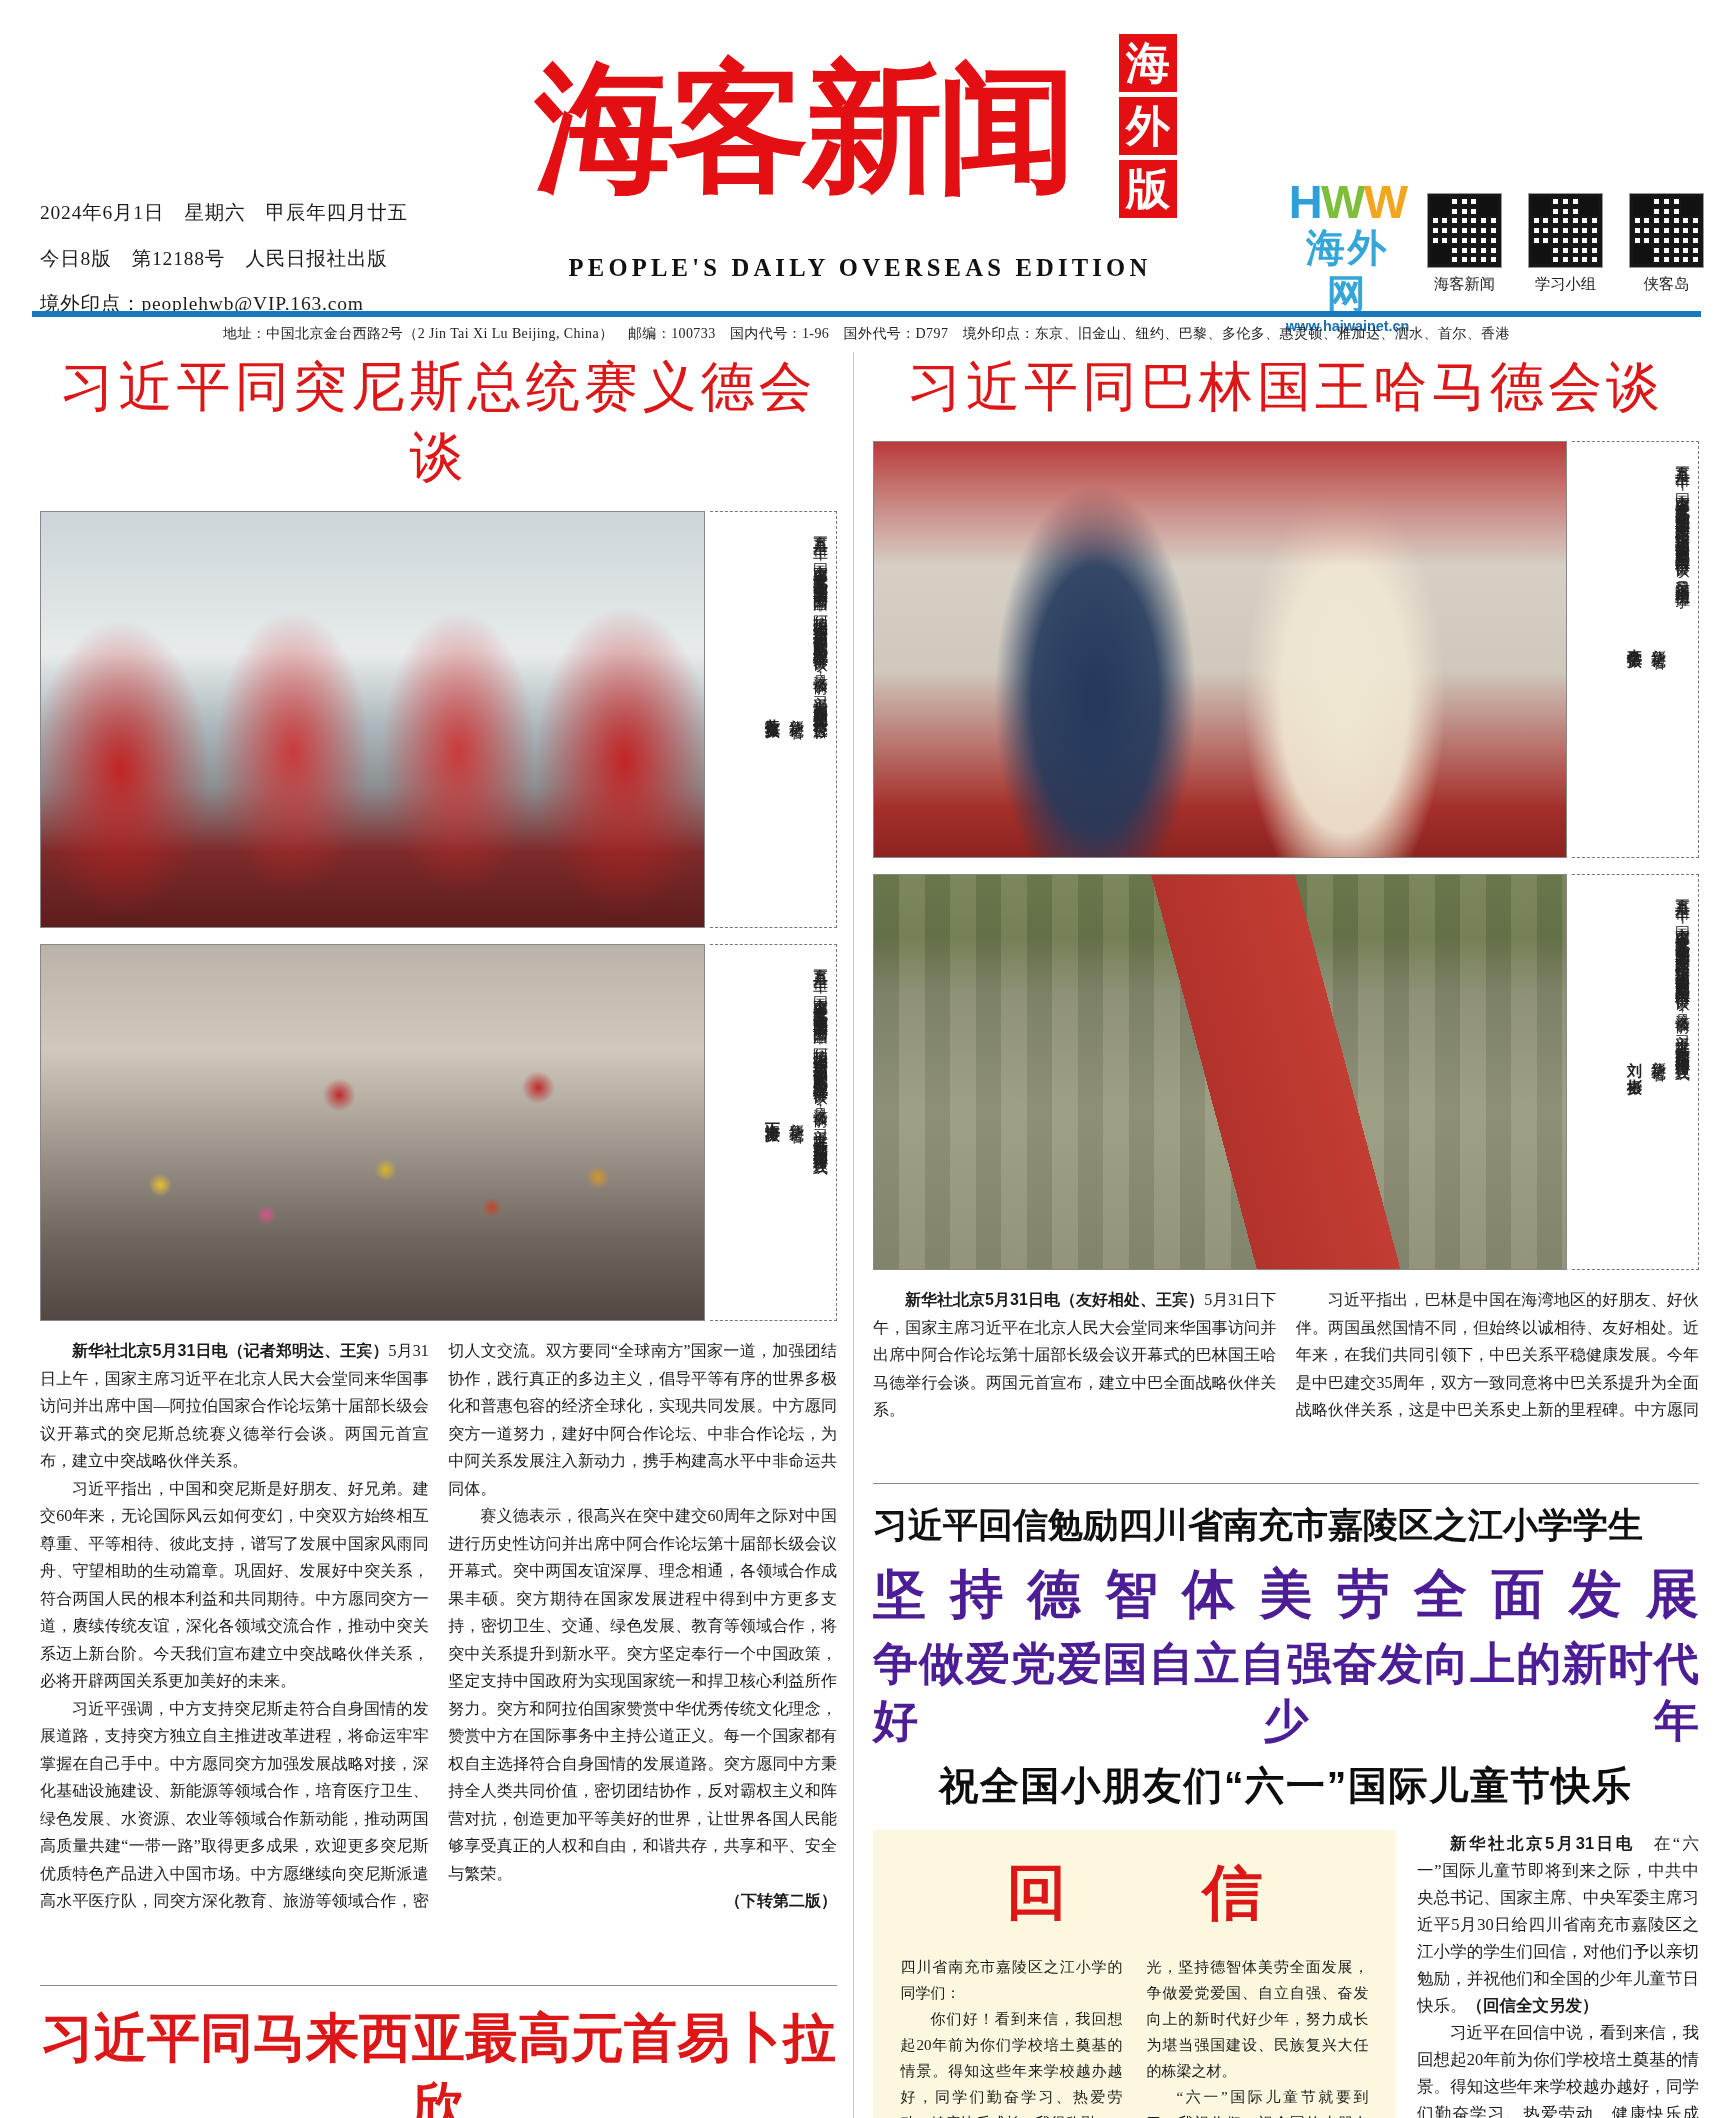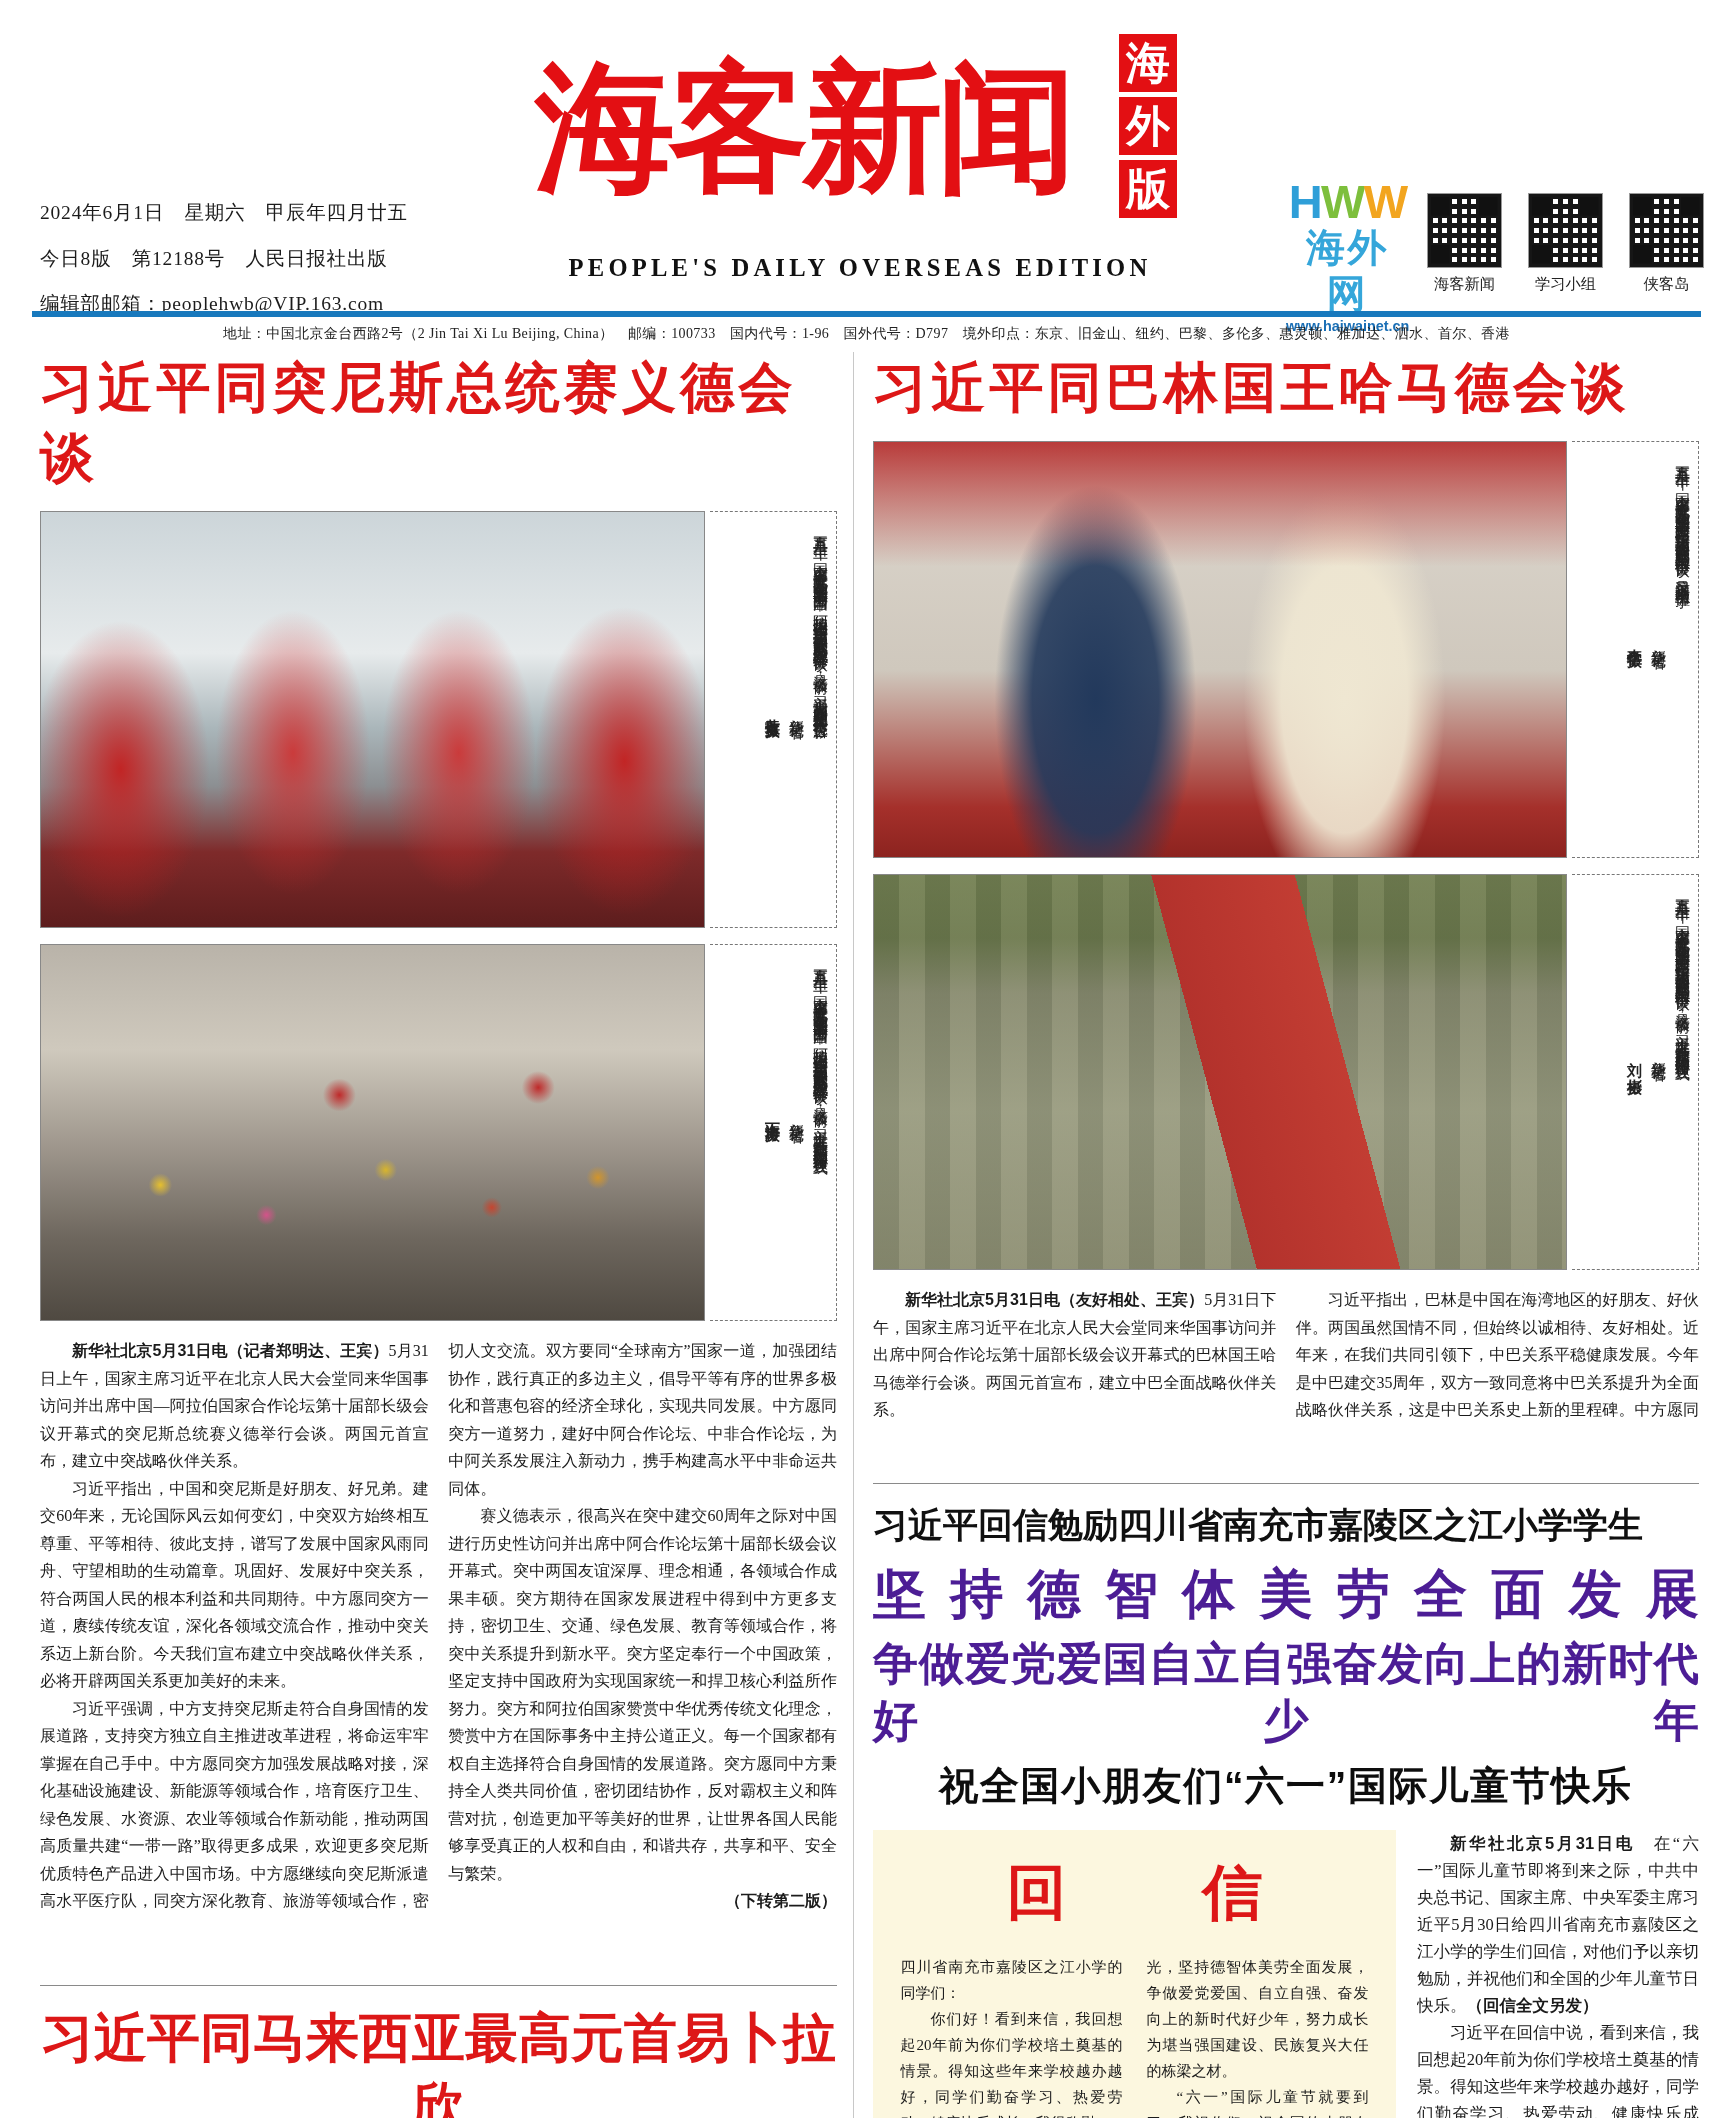--- a/index.html
+++ b/index.html
@@ -38,21 +38,21 @@
         repeating-linear-gradient(90deg,#161616 0 4.7px,#fff 4.7px 9.7px);}
   .qr-label{font-size:15.3px;margin-top:6px;color:#222;}
   .blue-rule{position:absolute;left:32px;top:311px;width:1669px;height:6.4px;background:#1879bd;}
   .address{position:absolute;left:32px;top:325px;width:1669px;text-align:center;
       font-size:14px;color:#222;letter-spacing:0.4px;}
   .mid-rule{position:absolute;left:853px;top:352px;width:1.3px;height:2233px;background:#c8c8c8;}
   
   .half{position:absolute;top:352px;}
   .half-left{left:40px;width:797px;}
   .half-right{left:873px;width:826px;}
-  .hl-red{font-size:54px;font-weight:700;color:#dd1717;
+  .hl-red{font-size:54px;font-weight:400;color:#dd1717;text-align:center;
       letter-spacing:4.2px;line-height:70px;font-family:"DejaVu Serif",serif;margin:0 0 19px 0;}
   
   .pblock{display:flex;margin-bottom:16px;}
   .photo{flex:1;border:0.4px solid #888;}
   .vcap{width:127px;flex:0 0 127px;writing-mode:vertical-rl;font-size:15px;line-height:24px;
       letter-spacing:1.3px;padding:12.7px 3.4px 12.7px 3.4px;margin-left:5.1px;
       border-top:1.3px dashed #777;border-bottom:1.3px dashed #777;border-right:1.3px dashed #777;
       overflow:hidden;color:#222;}
   .vcred{display:block;margin-top:182px;}
   .vcred-name{display:block;font-weight:bold;font-family:"Liberation Sans",sans-serif;}
@@ -115,21 +115,21 @@
   .hx-side p{margin:0;text-indent:2em;}
 </style>
 </head>
 <body>
 
 <div class="page">
 
   <div class="mast-left">
     <div>2024年6月1日　星期六　甲辰年四月廿五</div>
     <div>今日8版　第12188号　人民日报社出版</div>
-    <div>编辑部邮箱：peoplehwb@VIP.163.com</div>
+    <div>境外印点：peoplehwb@VIP.163.com</div>
   </div>
 
   <div class="mast-title">海客新闻</div>
 
   <div class="edition">
     <div class="sq">海</div>
     <div class="sq">外</div>
     <div class="sq">版</div>
   </div>
 

